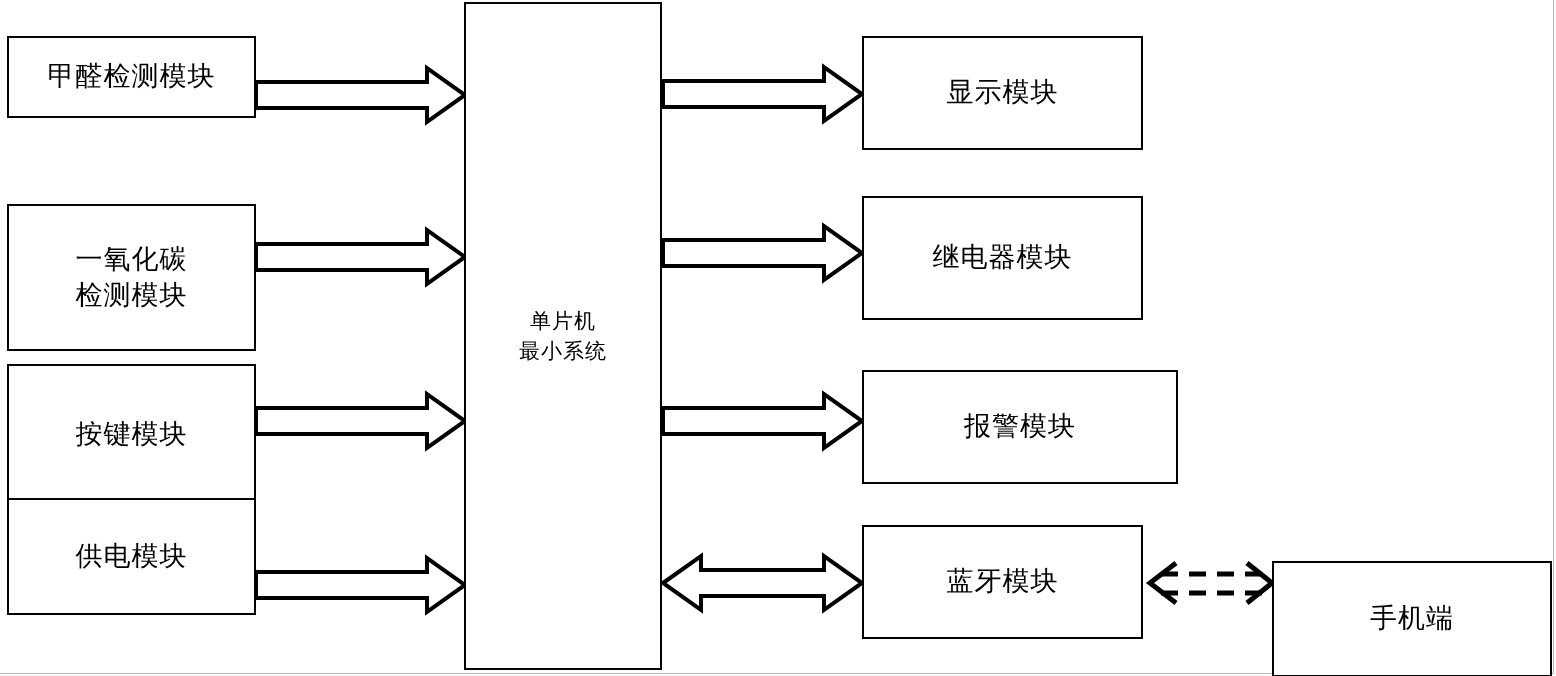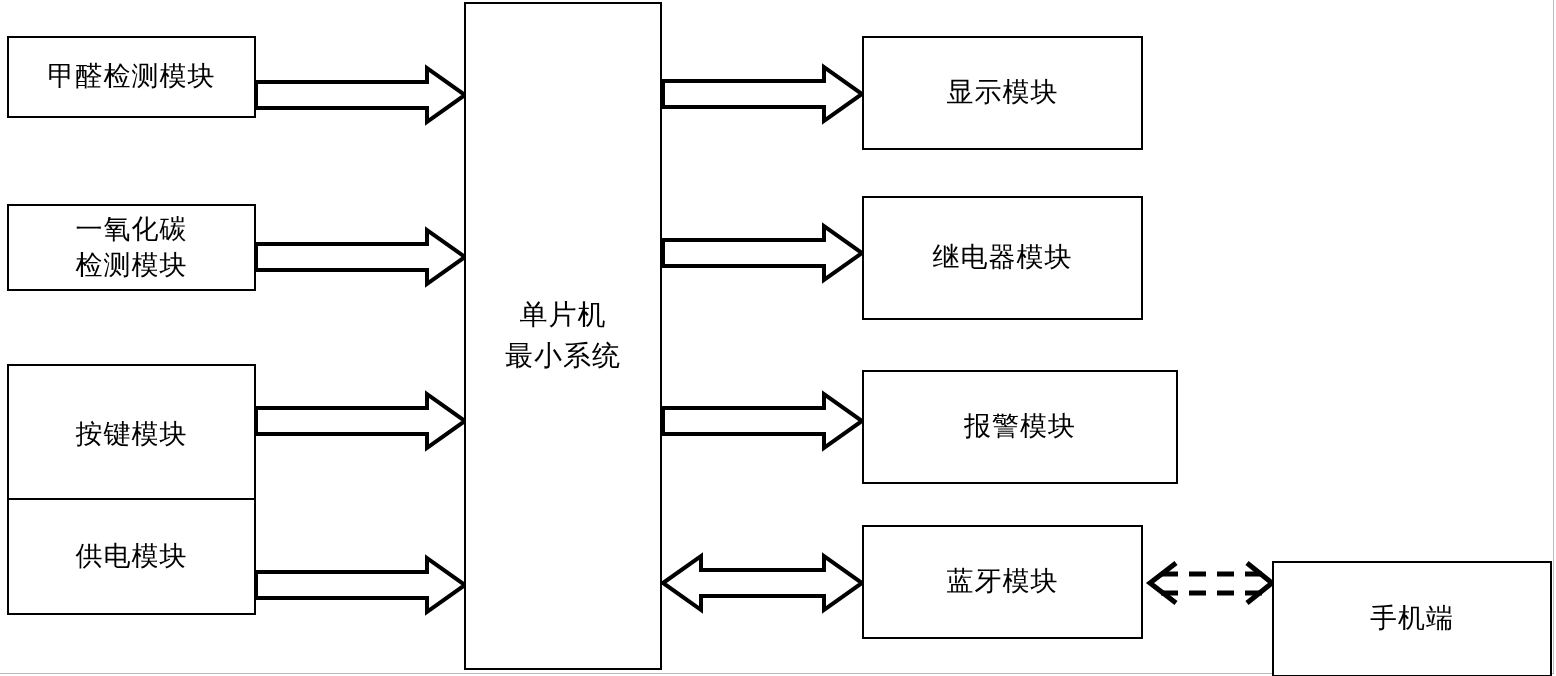--- a/index.html
+++ b/index.html
@@ -38,21 +38,21 @@
     text-align: center;
   }
   .node .label {
     font-size: 27px;
     line-height: 1.32;
     color: #000000;
     letter-spacing: 1px;
     white-space: pre-line;
   }
   .node.mcu .label {
-    font-size: 28px;
+    font-size: 21px;
     line-height: 1.45;
   }
   .arrow-layer {
     position: absolute;
     left: 0;
     top: 0;
     width: 1556px;
     height: 676px;
     pointer-events: none;
   }
@@ -91,21 +91,21 @@
       <polyline points="1176,563 1150,583 1176,603" fill="none" stroke="#000000" stroke-width="5" stroke-linecap="butt" stroke-linejoin="miter"></polyline>
 
       <polyline points="1247,563 1272,583 1247,603" fill="none" stroke="#000000" stroke-width="5" stroke-linecap="butt" stroke-linejoin="miter"></polyline>
     </g>
   </svg>
 
   <div class="node" style="left:7px; top:36px; width:249px; height:82px;">
     <span class="label">甲醛检测模块</span>
   </div>
 
-  <div class="node" style="left:7px; top:204px; width:249px; height:87px;">
+  <div class="node" style="left:7px; top:204px; width:249px; height:147px;">
     <span class="label">一氧化碳
 检测模块</span>
   </div>
 
   <div class="node" style="left:7px; top:364px; width:249px; height:142px;align-items:center;">
     <span class="label">按键模块</span>
   </div>
 
   <div class="node" style="left:7px; top:498px; width:249px; height:117px;">
     <span class="label">供电模块</span>

